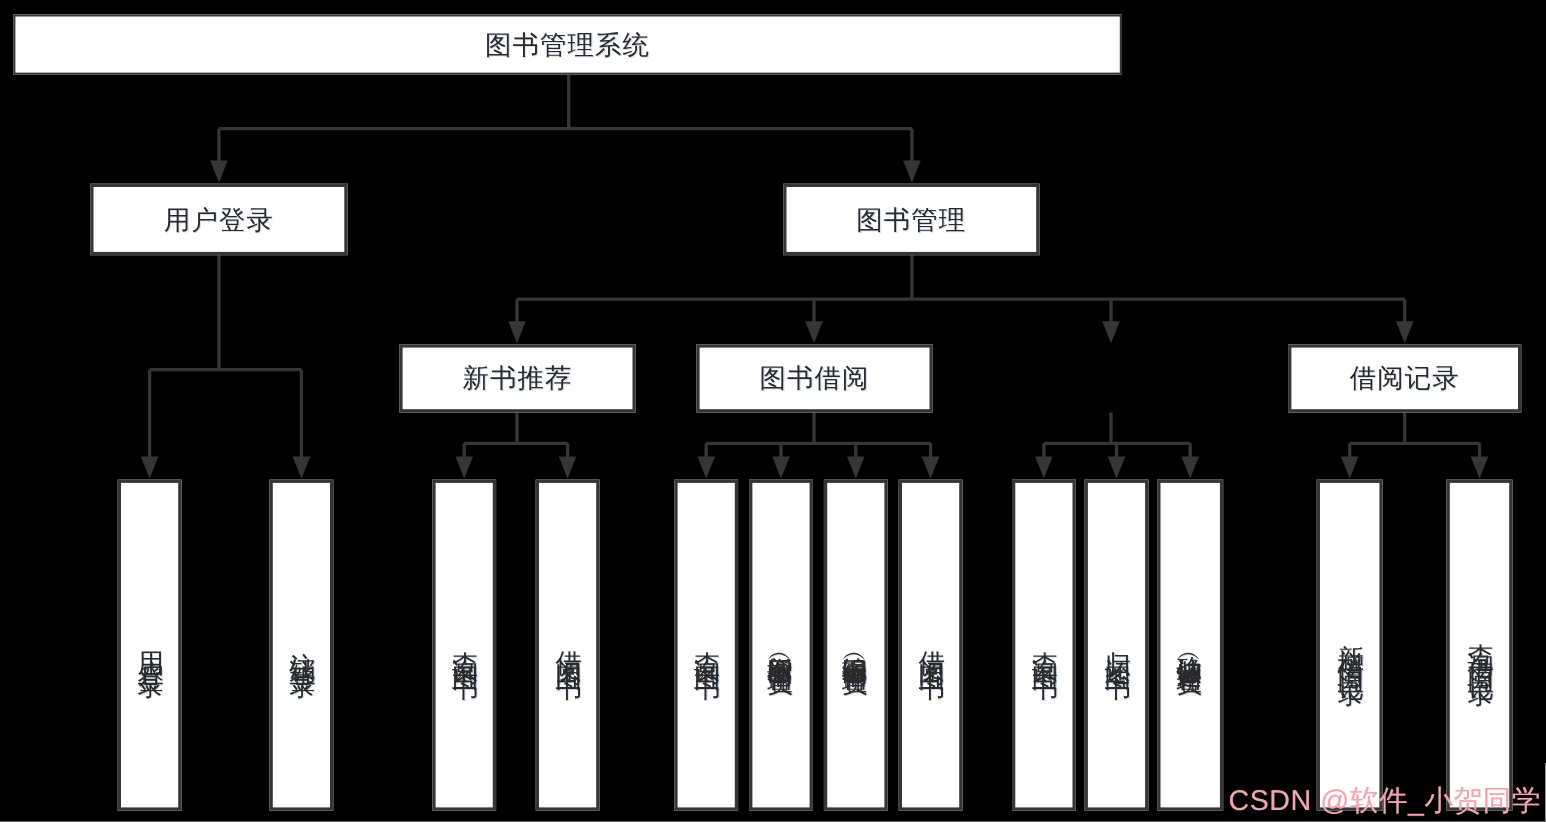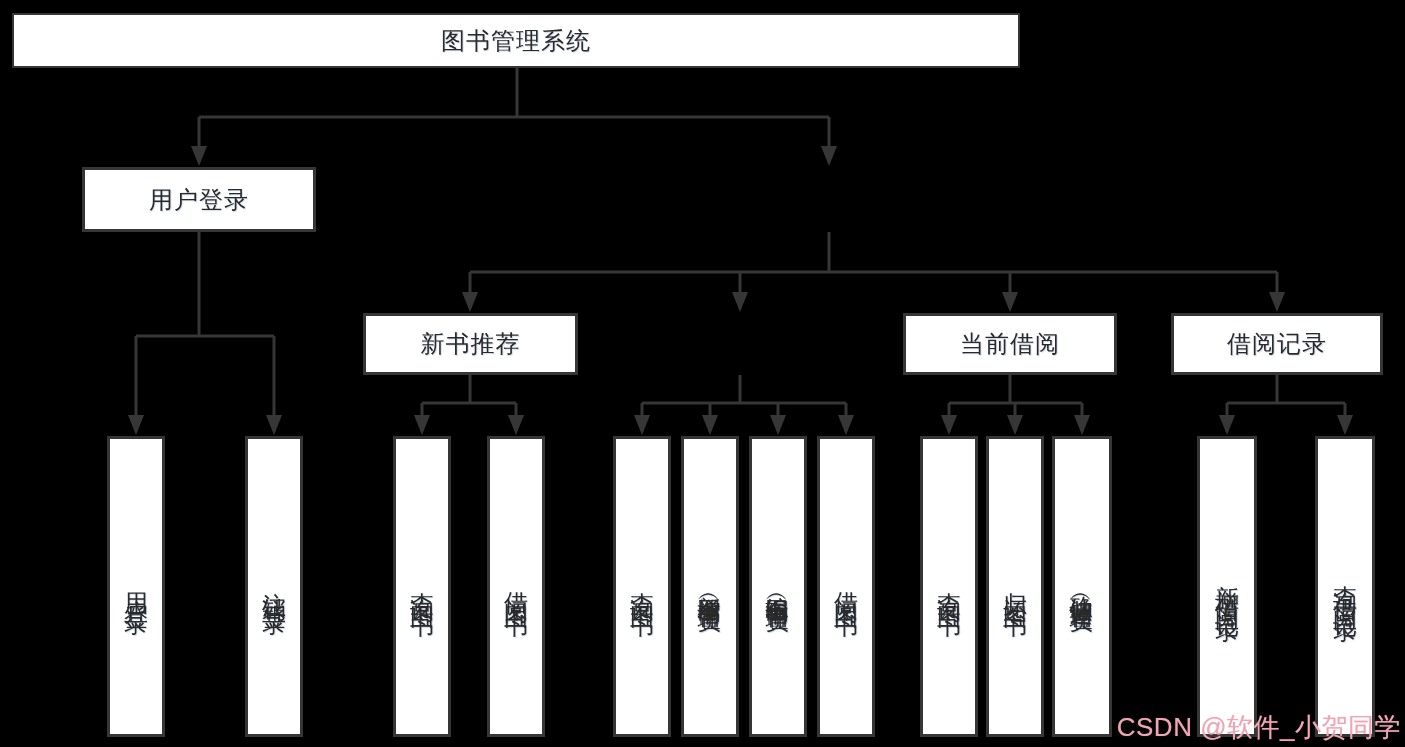--- a/index.html
+++ b/index.html
@@ -108,26 +108,29 @@
     </g>
   </svg>
 
   <div class="node root" style="left:12px; top:13px; width:1008px; height:55px;">
     <span class="lbl">图书管理系统</span>
   </div>
 
   <div class="node" style="left:82px; top:167px; width:234px; height:65px;">
     <span class="lbl">用户登录</span>
   </div>
+  <div class="node" style="left:712px; top:167px; width:233px; height:65px;">
+    <span class="lbl">图书管理</span>
+  </div>
 
   <div class="node" style="left:363px; top:313px; width:215px; height:62px;">
     <span class="lbl">新书推荐</span>
   </div>
-  <div class="node" style="left:903px; top:313px; width:214px; height:62px;">
-    <span class="lbl">当前借阅</span>
+  <div class="node" style="left:633px; top:313px; width:215px; height:62px;">
+    <span class="lbl">图书借阅</span>
   </div>
   <div class="node" style="left:1171px; top:313px; width:212px; height:62px;align-items:center;">
     <span class="lbl">借阅记录</span>
   </div>
 
   <div class="node" style="left:107px; top:436px; width:58px; height:301px;">
     <span class="v">用户登录</span>
   </div>
   <div class="node" style="left:245px; top:436px; width:58px; height:301px;">
     <span class="v">注销登录</span>

